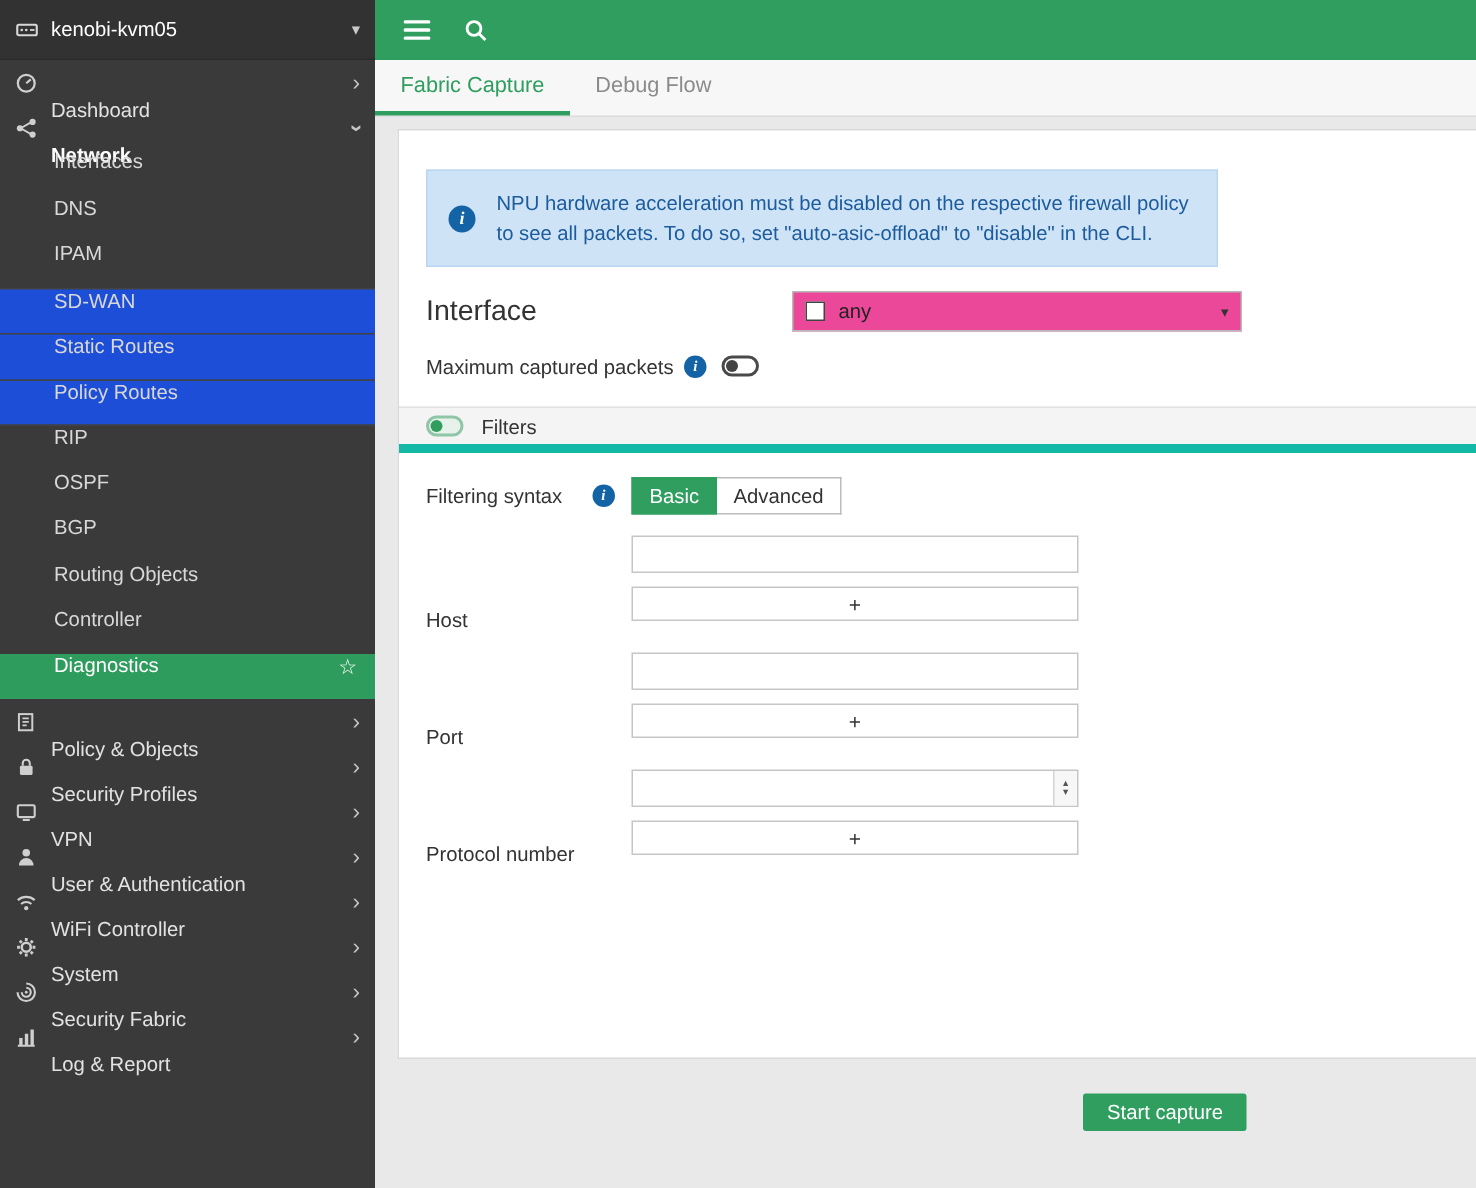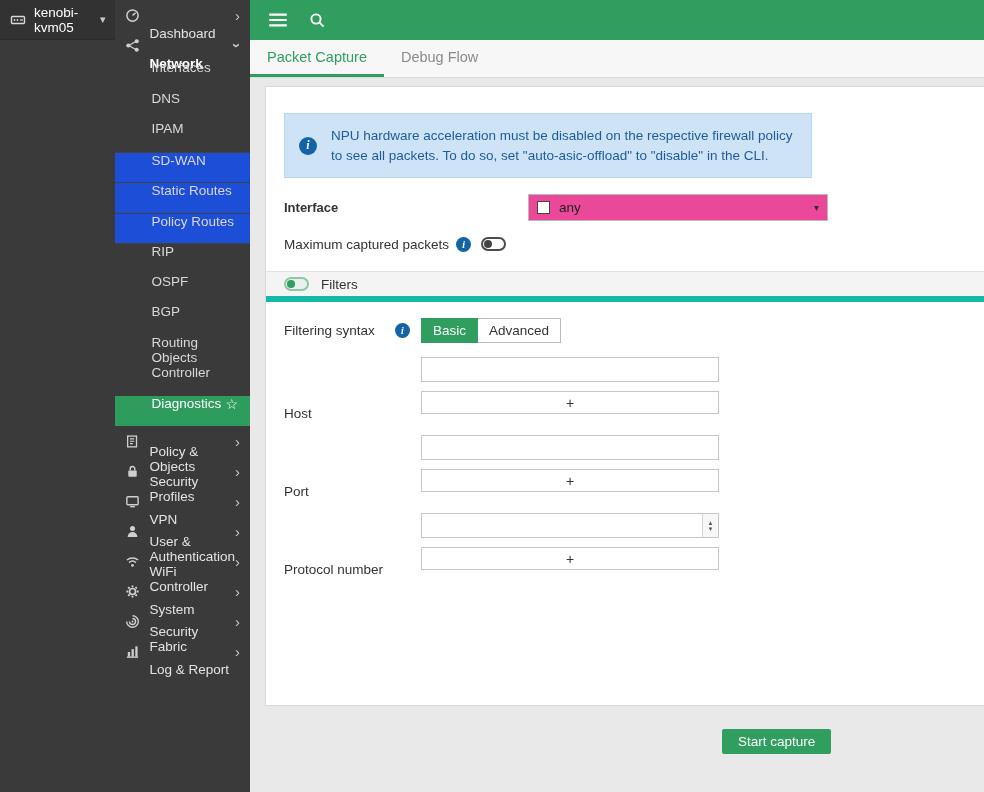--- a/index.html
+++ b/index.html
@@ -5,21 +5,21 @@
   * { box-sizing: border-box; }
   html,body { margin:0; padding:0; }
   body {
     width:984px; height:792px; overflow:hidden;
     font-family:"Liberation Sans", sans-serif;
     background:#e9e9e9; color:#333;
   }
   .app { display:flex; width:984px; height:792px; }
 
   
-  .sidebar { width:250px; flex-shrink:0; background:#3a3a3a; display:flex; }
+  .sidebar { width:250px; flex-shrink:0; background:#3a3a3a; display:flex; flex-direction:column; }
   .devrow { height:40px; background:#323232; border-bottom:1px solid #2b2b2b;
             display:flex; align-items:center; padding:0 10px; color:#fff; cursor:pointer; }
   .devrow .nicon { color:#d8d8d8; display:flex; }
   .devrow .dev-name { flex:1; margin-left:8px; font-size:13.5px; }
   .devrow .caret { color:#c9c9c9; font-size:11px; }
   .nav { flex:1; }
   .nav-item { height:30px; display:flex; align-items:center; padding:0 10px;
               font-size:13.5px; color:#e2e2e2; cursor:pointer; }
   .nav-item .nicon { width:24px; display:flex; align-items:center; color:#cfcfcf; }
   .nav-item .nlabel { flex:1;margin-top:36px; }
@@ -53,21 +53,21 @@
            display:flex; align-items:center; gap:14px; padding:12px 14px;
            color:#1c5c9c; font-size:13.5px; line-height:1.45; }
   .info-icon { flex-shrink:0; border-radius:50%; background:#1464a5; color:#fff;
                display:inline-flex; align-items:center; justify-content:center;
                font-family:"Liberation Serif", serif; font-style:italic; font-weight:bold; }
   .info-icon.big { width:18px; height:18px; font-size:12px; }
   .info-icon.sm  { width:15px; height:15px; font-size:10px; }
 
   
   .row-if { display:flex; align-items:center; margin-top:16px; }
-  .row-if .lbl { width:244px; font-size:13px;font-weight:bold; }
+  .row-if .lbl { width:244px; font-size:19px; }
   .dropdown { width:300px; height:27px; border:1px solid #b9b9b9; background:#ec4899;
               display:flex; align-items:center; padding:0 8px; font-size:13.5px;
               color:#222; cursor:pointer; }
   .dropdown .cb { width:13px; height:13px; border:1.5px solid #444; margin-right:9px; background:#fff; }
   .dropdown .dcaret { margin-left:auto; font-size:10px; color:#333; }
 
   .row-max { display:flex; align-items:center; margin-top:12px; height:22px; }
   .row-max .lbl { font-size:13.5px; margin-right:7px; }
 
   .toggle { width:25px; height:14px; border:2px solid #4a4a4a; border-radius:8px;
@@ -291,21 +291,21 @@
       </span>
       <span class="tb-icon">
         <svg width="17" height="17" viewBox="0 0 17 17">
             <circle cx="7" cy="7" r="4.6" fill="none" stroke="#fff" stroke-width="1.9"></circle>
             <path d="M10.6 10.6l4 4" stroke="#fff" stroke-width="1.9"></path>
           </svg>
       </span>
     </header>
 
     <div class="tabbar">
-      <div class="tab active">Packet Capture</div>
+      <div class="tab active">Fabric Capture</div>
       <div class="tab">Debug Flow</div>
     </div>
 
     <div class="page">
       <div class="card">
 
         <div class="alert">
           <span class="info-icon big">i</span>
           <span>NPU hardware acceleration must be disabled on the respective firewall policy to see all packets. To do so, set "auto-asic-offload" to "disable" in the CLI.</span>
         </div>

